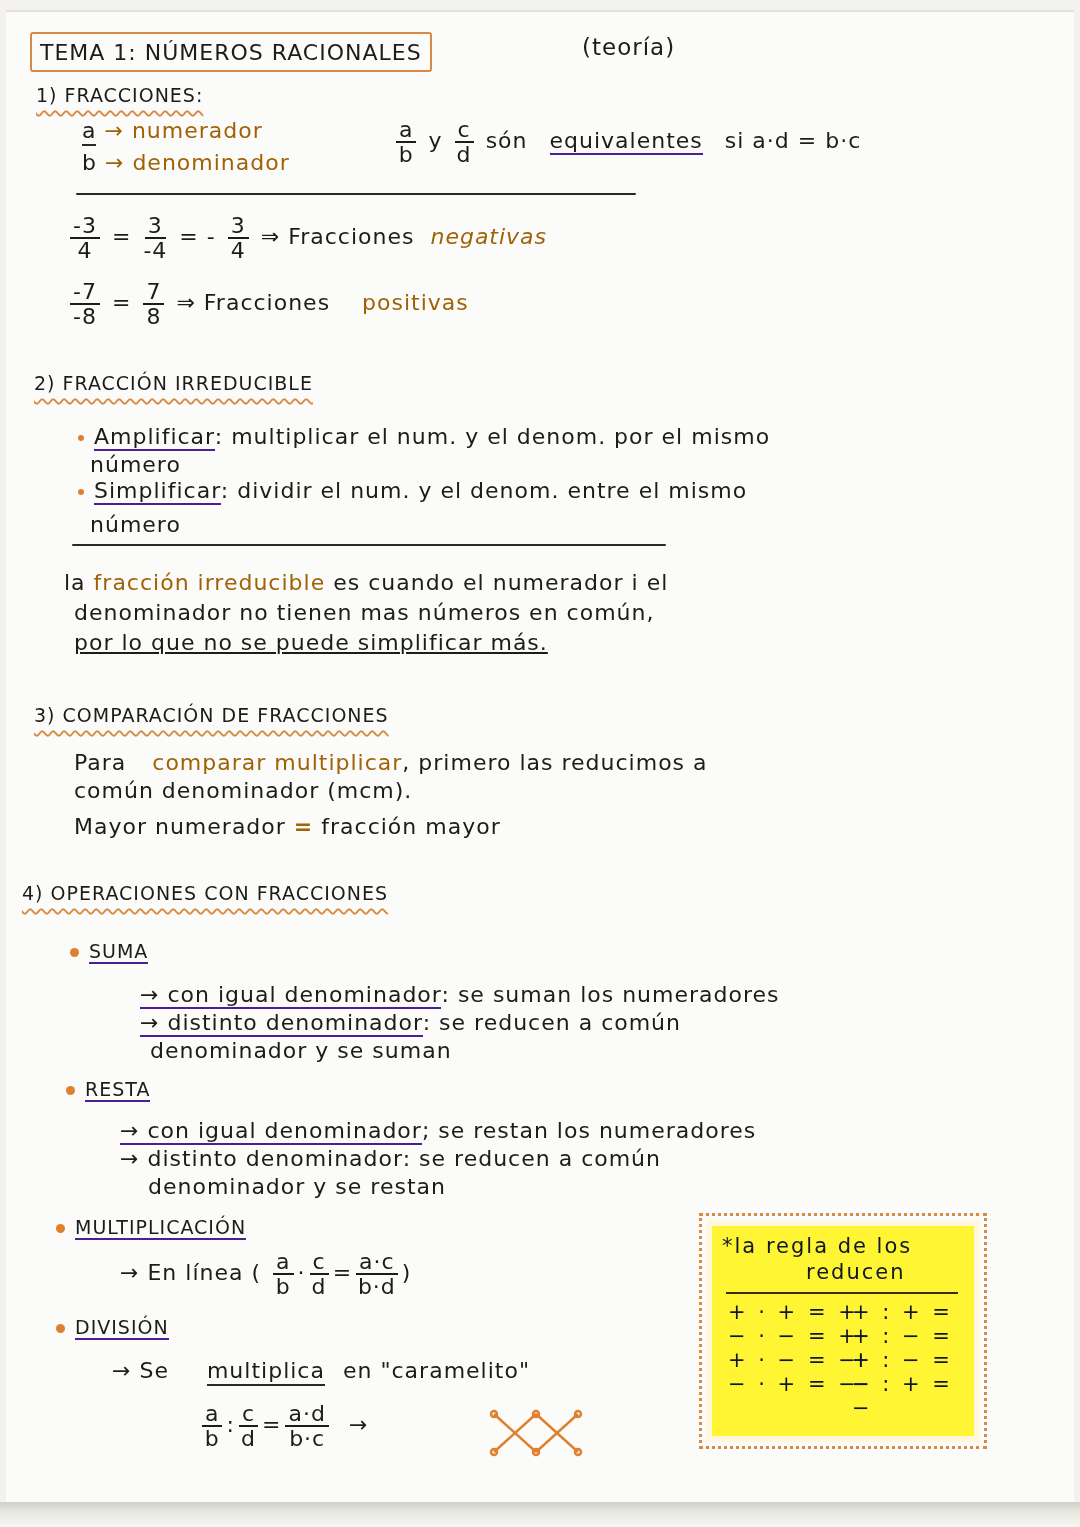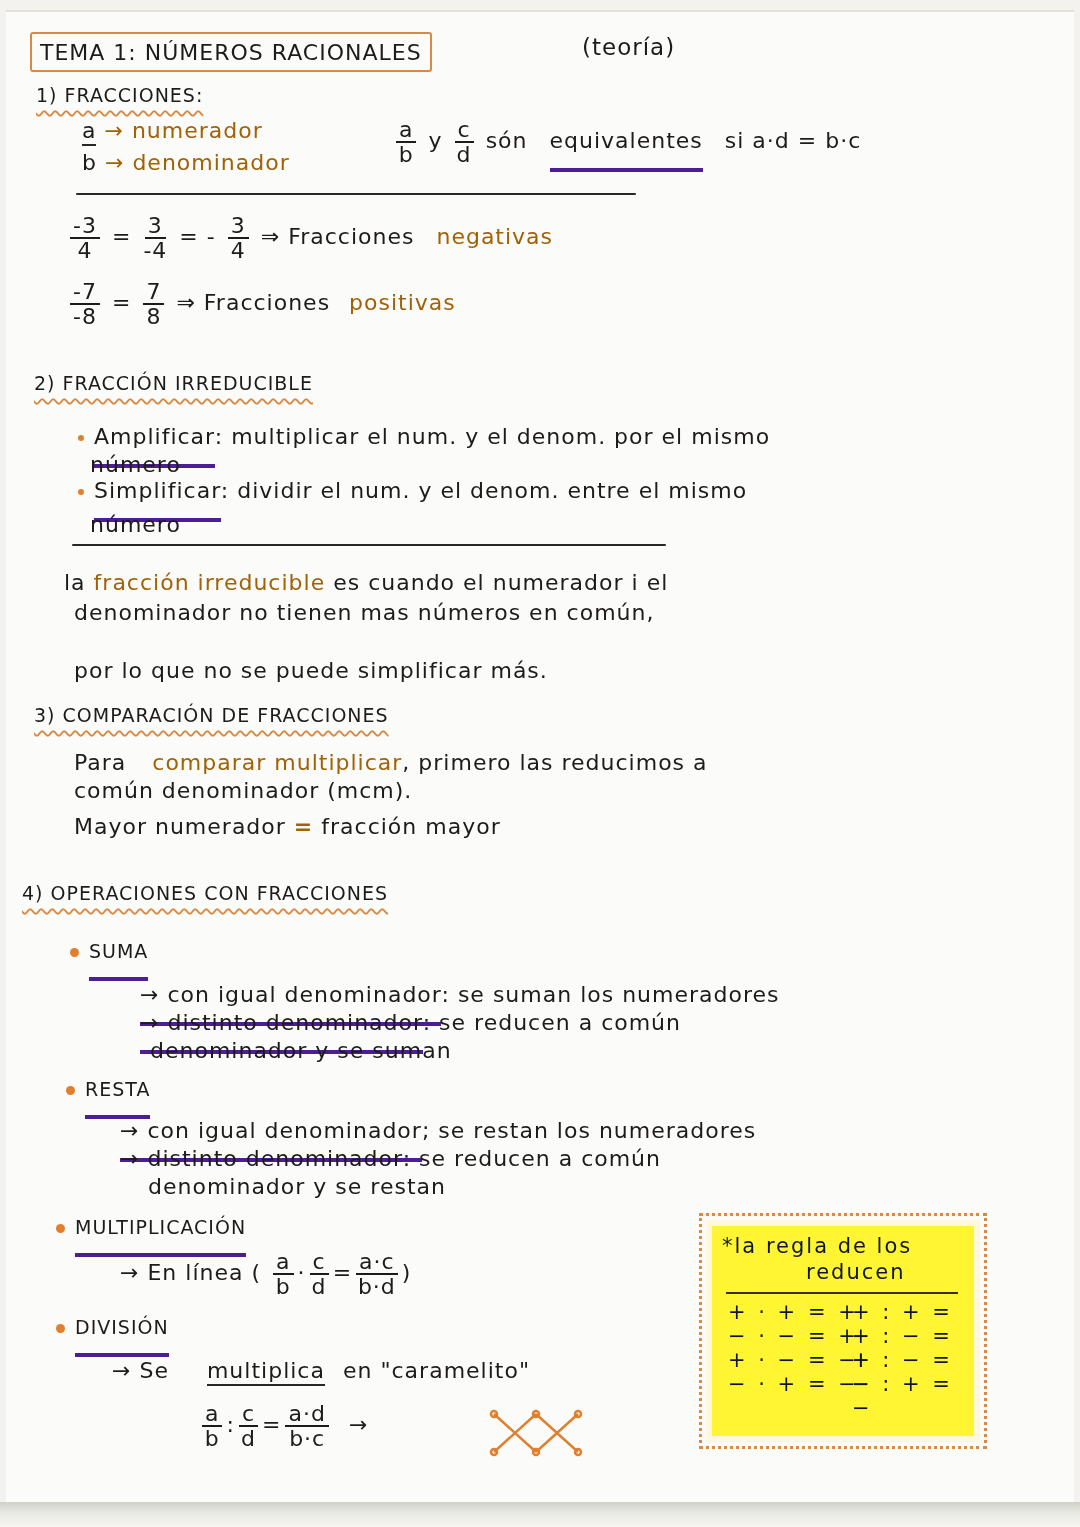--- a/index.html
+++ b/index.html
@@ -6,21 +6,21 @@
   body{width:1080px;height:1527px;background:#f3f2ef;position:relative;overflow:hidden;
        font-family:"DejaVu Sans",sans-serif;color:#1e1c1a;}
   .paper{position:absolute;left:6px;top:10px;width:1068px;height:1492px;background:#fbfbf9;
          border-top:2px solid #e4e2dc;}
   .bottom-edge{position:absolute;left:0;top:1502px;width:1080px;height:25px;
          background:linear-gradient(#cfd0c8,#e8e8e2 40%,#f7f6f2);}
   .abs{position:absolute;white-space:nowrap;}
   .hand{font-family:"DejaVu Sans",sans-serif;font-size:22px;letter-spacing:1px;}
   .caps{font-family:"DejaVu Sans",sans-serif;font-size:19px;letter-spacing:1px;}
   .orange{color:#a16207;}
-  .ul{border-bottom:4px solid #4c1d95;padding-bottom:15px;}
+  .ul{border-bottom:2px solid #4c1d95;padding-bottom:0;}
   .ul-dark{border-bottom:2px solid #2a2826;padding-bottom:1px;}
   .wavy{text-decoration:underline wavy #d88a44;text-decoration-thickness:2px;text-underline-offset:8px;}
   .rule{position:absolute;height:2px;background:#2a2826;border-radius:2px;}
   .title-box{position:absolute;left:30px;top:32px;height:36px;padding:0 8px;border:2px solid #d88a44;
      border-radius:3px;display:flex;align-items:center;font-size:22px;letter-spacing:1px;}
   .frac{display:inline-flex;flex-direction:column;align-items:center;vertical-align:middle;line-height:1.05;margin:0 4px;}
   .frac .num{border-bottom:2px solid #1e1c1a;padding:0 3px;}
   .bullet{display:inline-block;width:9px;height:9px;border-radius:50%;background:#e0802e;margin-right:10px;vertical-align:middle;}
   .note{position:absolute;left:712px;top:1226px;width:262px;height:210px;background:#fff533;
         box-shadow:0 0 0 6px #fff8dd;outline:3px dotted #d88a44;outline-offset:10px;}
@@ -73,55 +73,55 @@
       <span>-4</span>
     </span>
   <span>=</span>
   <span>-</span>
   <span class="frac">
       <span class="num">3</span>
       <span>4</span>
     </span>
   <span>⇒</span>
   <span>Fracciones</span>
-  <span class="orange" style="margin-left:14px;">negativas</span>
+  <span class="orange" style="margin-left:8px;font-style:italic;">negativas</span>
 </div>
 <div class="abs hand" style="left:66px;top:280px;">
   <span class="frac">
       <span class="num">-7</span>
       <span>-8</span>
     </span>
   <span>=</span>
   <span class="frac">
       <span class="num">7</span>
       <span>8</span>
     </span>
   <span>⇒</span>
   <span>Fracciones</span>
-  <span class="orange" style="margin-left:11px;">positivas</span>
+  <span class="orange" style="margin-left:24px;">positivas</span>
 </div>
 
 <div class="abs caps wavy" style="left:34px;top:372px;">2) FRACCIÓN IRREDUCIBLE</div>
 <div class="abs hand" style="left:78px;top:424px;">
   <span class="bullet" style="width:6px;height:6px;"></span><span class="ul">Amplificar</span><span>: multiplicar el num. y el denom. por el mismo</span>
 </div>
 <div class="abs hand" style="left:90px;top:452px;">número</div>
 <div class="abs hand" style="left:78px;top:478px;">
   <span class="bullet" style="width:6px;height:6px;"></span><span class="ul">Simplificar</span><span>: dividir el num. y el denom. entre el mismo</span>
 </div>
 <div class="abs hand" style="left:90px;top:512px;">número</div>
 <div class="rule" style="left:72px;top:544px;width:594px;"></div>
 
 <div class="abs hand" style="left:64px;top:570px;">
   <span>la</span>
   <span class="orange">fracción irreducible</span>
   <span>es cuando el numerador i el</span>
 </div>
 <div class="abs hand" style="left:74px;top:600px;">denominador no tienen mas números en común,</div>
-<div class="abs hand" style="left:74px;top:658px;">por lo que no se puede simplificar más.</div>
+<div class="abs hand" style="left:74px;top:630px;text-decoration:underline;">por lo que no se puede simplificar más.</div>
 
 <div class="abs caps wavy" style="left:34px;top:704px;">3) COMPARACIÓN DE FRACCIONES</div>
 <div class="abs hand" style="left:74px;top:750px;">
   <span>Para</span>
   <span class="orange" style="margin-left:18px;">comparar multiplicar</span><span>, primero las reducimos a</span>
 </div>
 <div class="abs hand" style="left:74px;top:778px;">común denominador (mcm).</div>
 <div class="abs hand" style="left:74px;top:814px;">
   <span>Mayor numerador</span>
   <span class="orange" style="font-weight:bold;">=</span>

